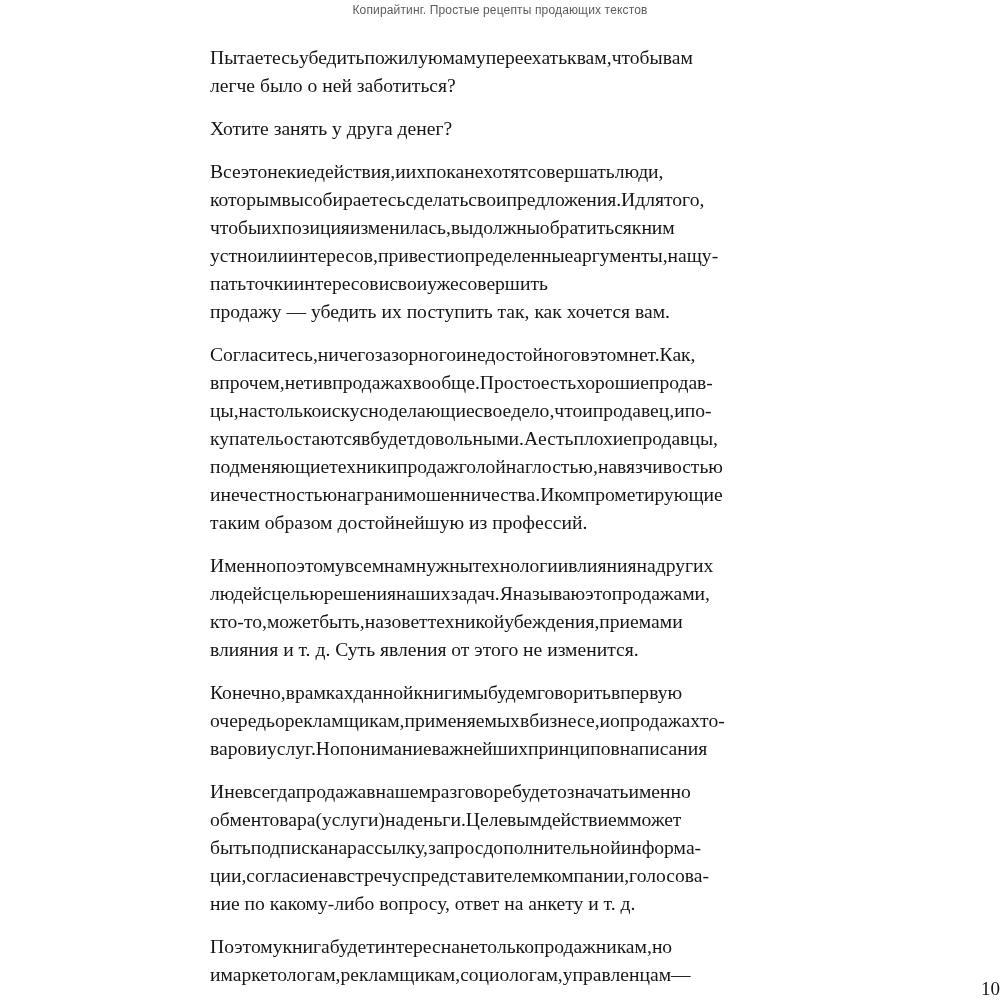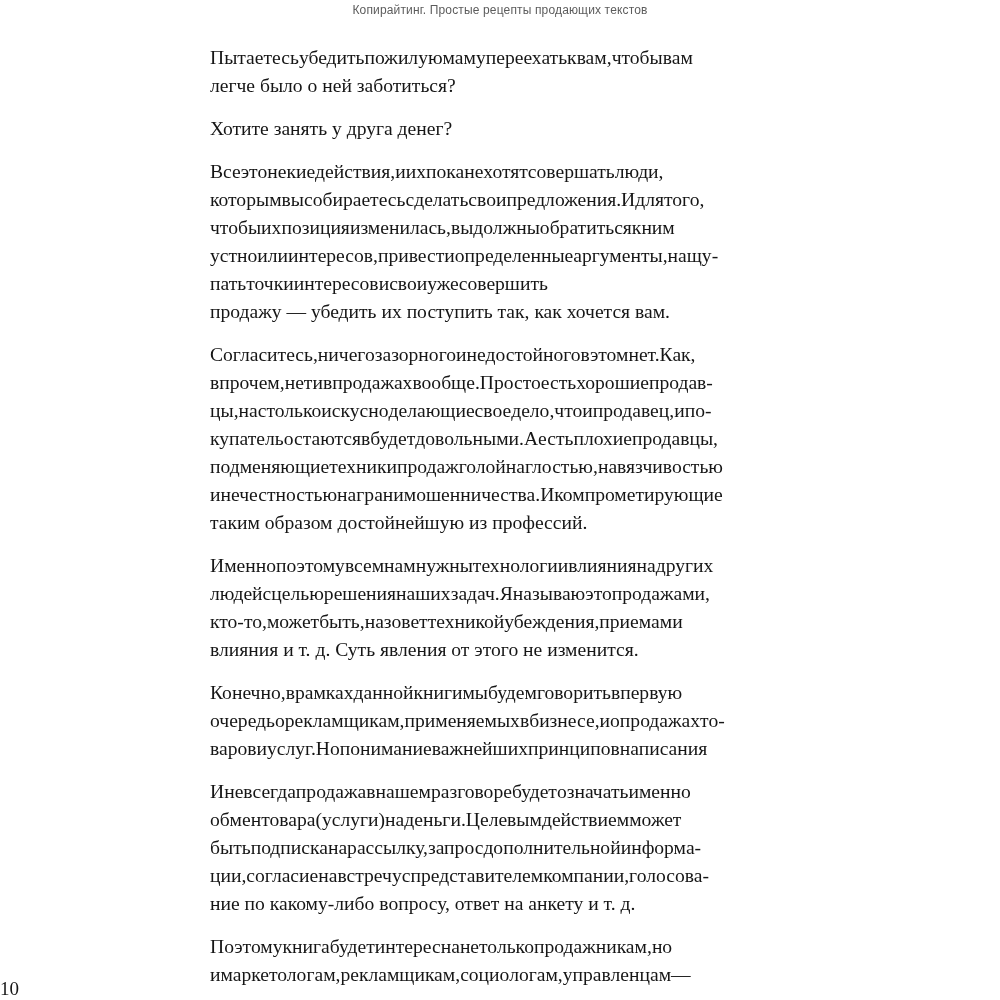--- a/index.html
+++ b/index.html
@@ -60,21 +60,21 @@
     width: 580px;
   }
   .line.just > span { white-space: pre; }
 
   
   .folio {
     position: absolute;
     left: 0;
     top: 978px;
     width: 1000px;
-    text-align: left;
+    text-align: right;
     font-size: 19px;
     color: #161616;
   }
 </style>
 </head>
 <body>
 
 <div class="page">
 
   <div class="running-head">Копирайтинг. Простые рецепты продающих текстов</div>

